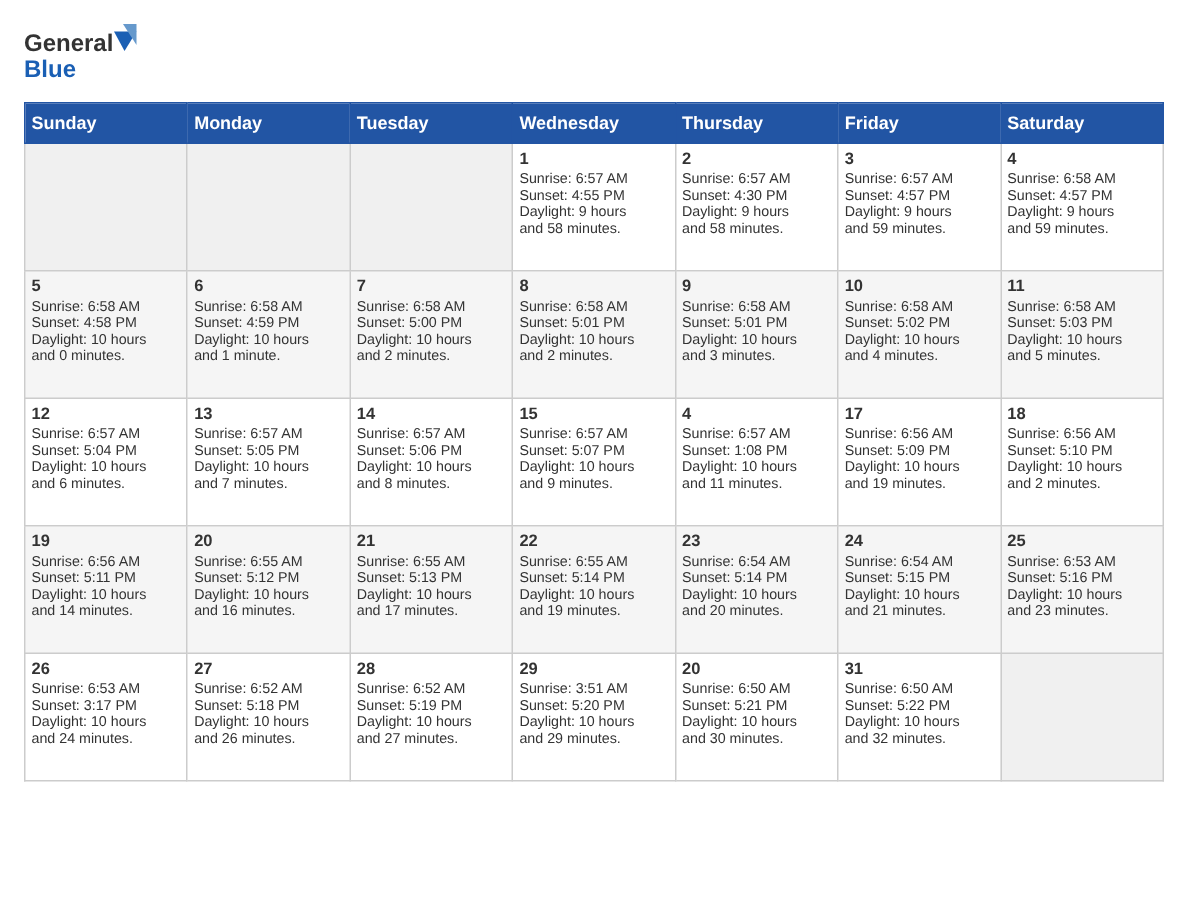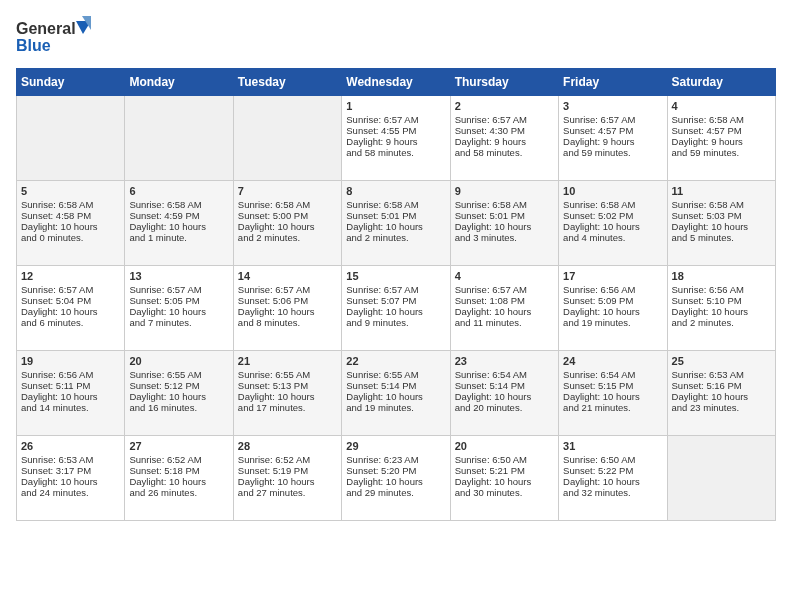--- a/index.html
+++ b/index.html
@@ -308,21 +308,21 @@
         </td>
         <td>
           <span class="day-number">28</span>
           <div>Sunrise: 6:52 AM</div>
           <div>Sunset: 5:19 PM</div>
           <div>Daylight: 10 hours</div>
           <div>and 27 minutes.</div>
         </td>
         <td>
           <span class="day-number">29</span>
-          <div>Sunrise: 6:23 AM</div>
+          <div>Sunrise: 3:51 AM</div>
           <div>Sunset: 5:20 PM</div>
           <div>Daylight: 10 hours</div>
           <div>and 29 minutes.</div>
         </td>
         <td>
           <span class="day-number">20</span>
           <div>Sunrise: 6:50 AM</div>
           <div>Sunset: 5:21 PM</div>
           <div>Daylight: 10 hours</div>
           <div>and 30 minutes.</div>

